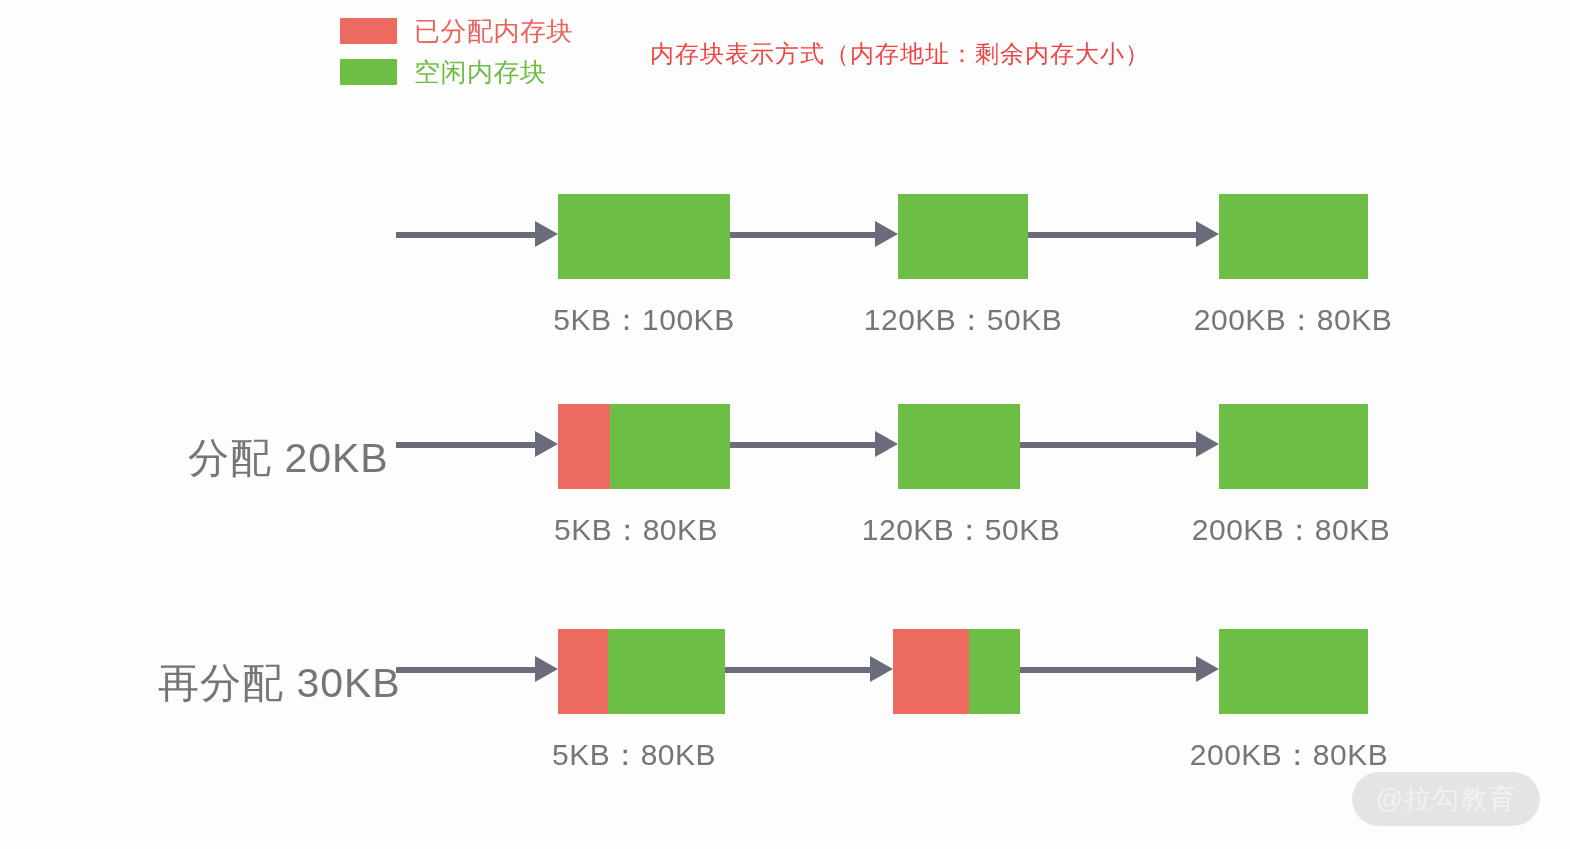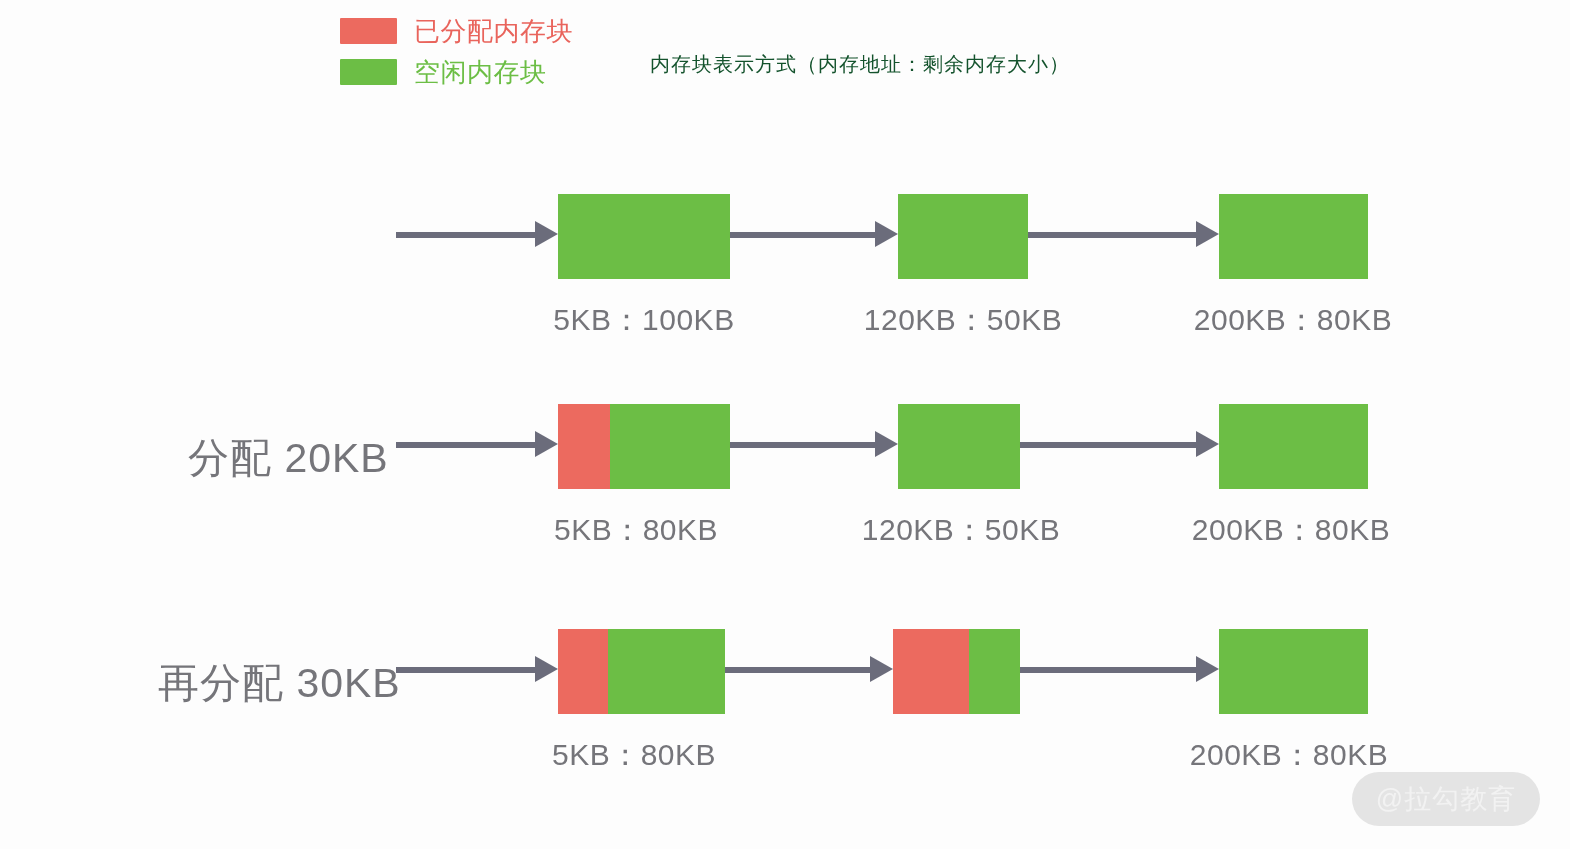--- a/index.html
+++ b/index.html
@@ -44,24 +44,24 @@
     letter-spacing: 0.5px;
     white-space: nowrap;
   }
   .legend-label.allocated { color: #e9645c; }
   .legend-label.free      { color: #6cbe45; }
 
   
   #title {
     position: absolute;
     left: 650px;
-    top: 52px;
-    font-size: 20px;
+    top: 40px;
+    font-size: 24px;
     line-height: 1.2;
-    color: #14532d;
+    color: #ef4444;
     letter-spacing: 1px;
     white-space: nowrap;
   }
 
   
   .row {
     position: absolute;
     left: 0;
     width: 1570px;
     height: 170px;

